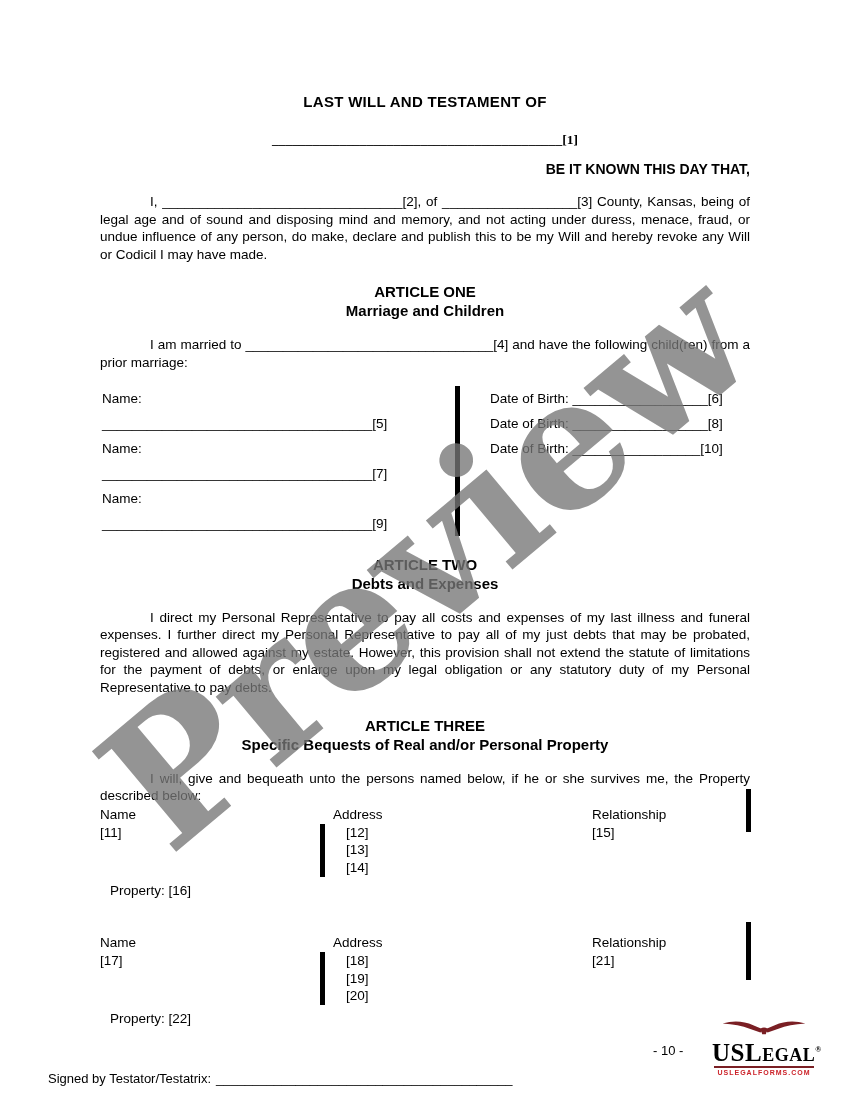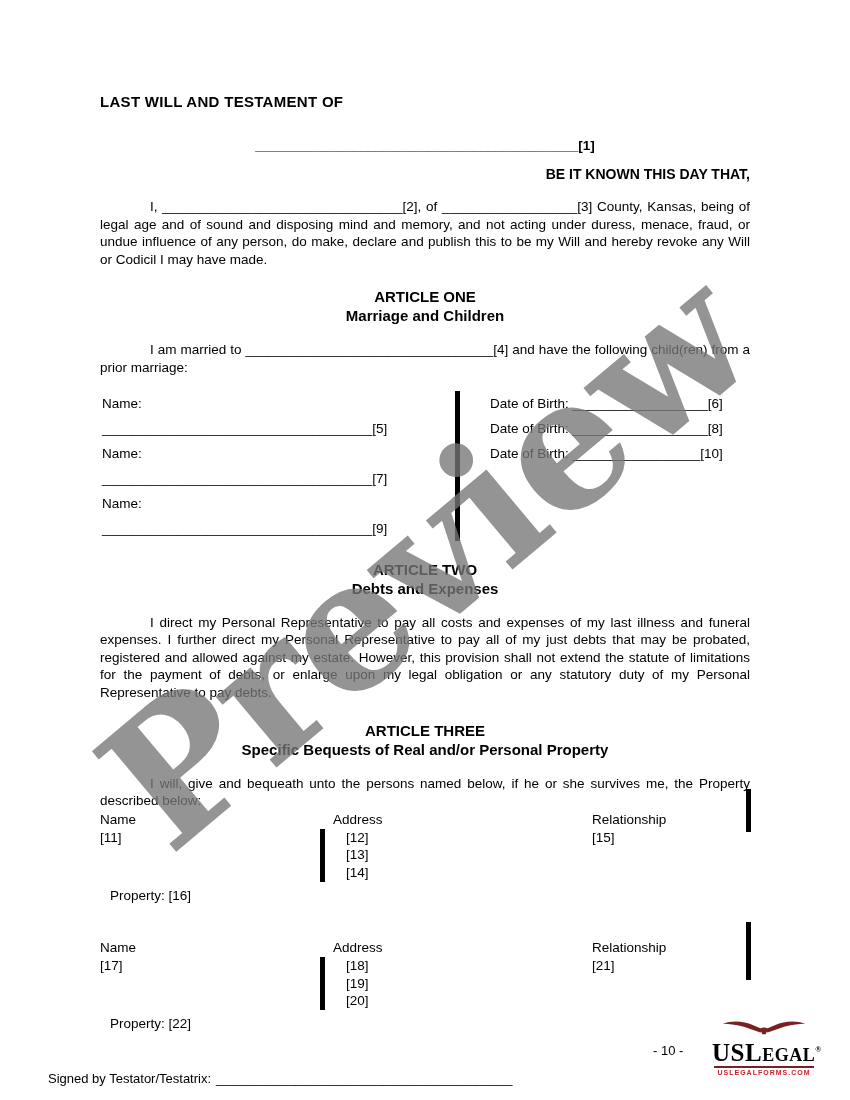--- a/index.html
+++ b/index.html
@@ -11,24 +11,24 @@
     color: #000;
     position: relative;
     overflow: hidden;
   }
   .page {
     position: absolute; inset: 0;
     padding: 93px 100px 0 100px;
     z-index: 1;
   }
   .doc-title {
-    font-weight: bold; font-size: 15px; letter-spacing: .3px;
+    text-align: center; font-weight: bold; font-size: 15px; letter-spacing: .3px;
   }
   .title-line {
-    text-align: center; margin-top: 28px; font-weight: bold;
+    text-align: center; margin-top: 22px; font-weight: bold; font-family: Liberation Serif, serif;
   }
   .be-it-known {
     margin-top: 13px; margin-left: 48px; font-weight: bold; font-size: 14px; text-align: right;
   }
   .para {
     margin: 16px 0 0 0;
     text-indent: 50px;
     text-align: justify;
     line-height: 17.6px;
   }

